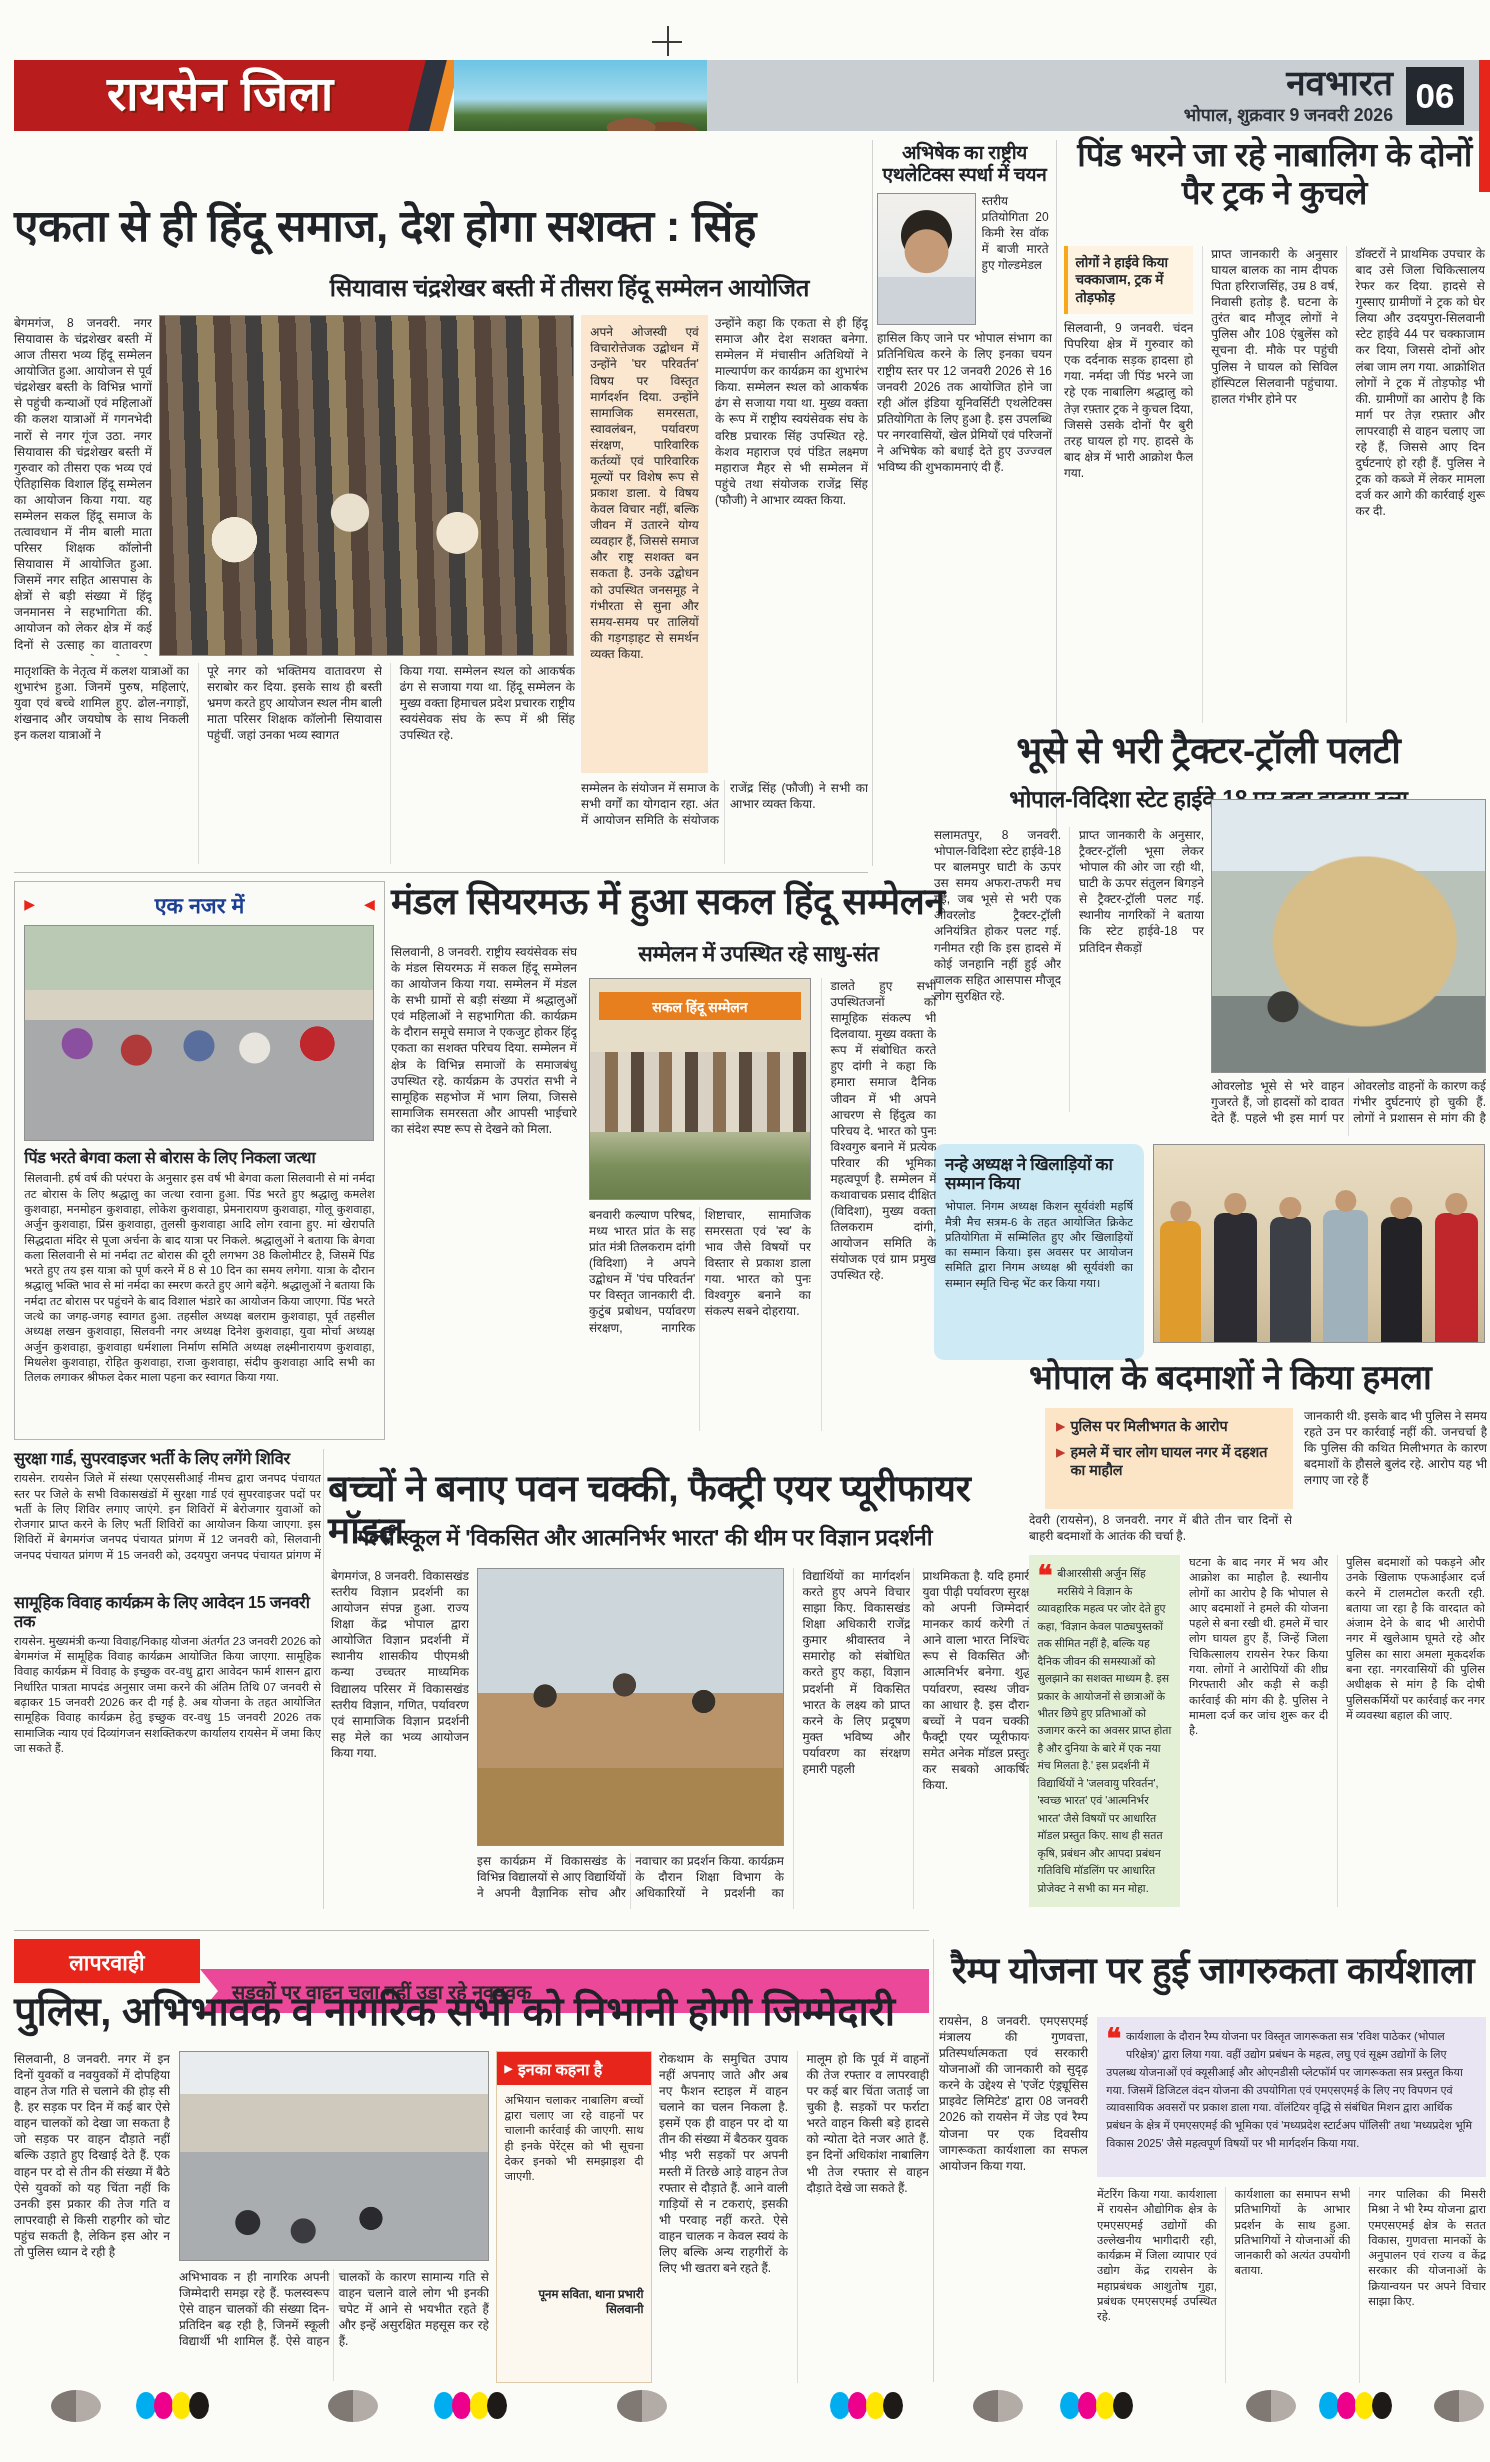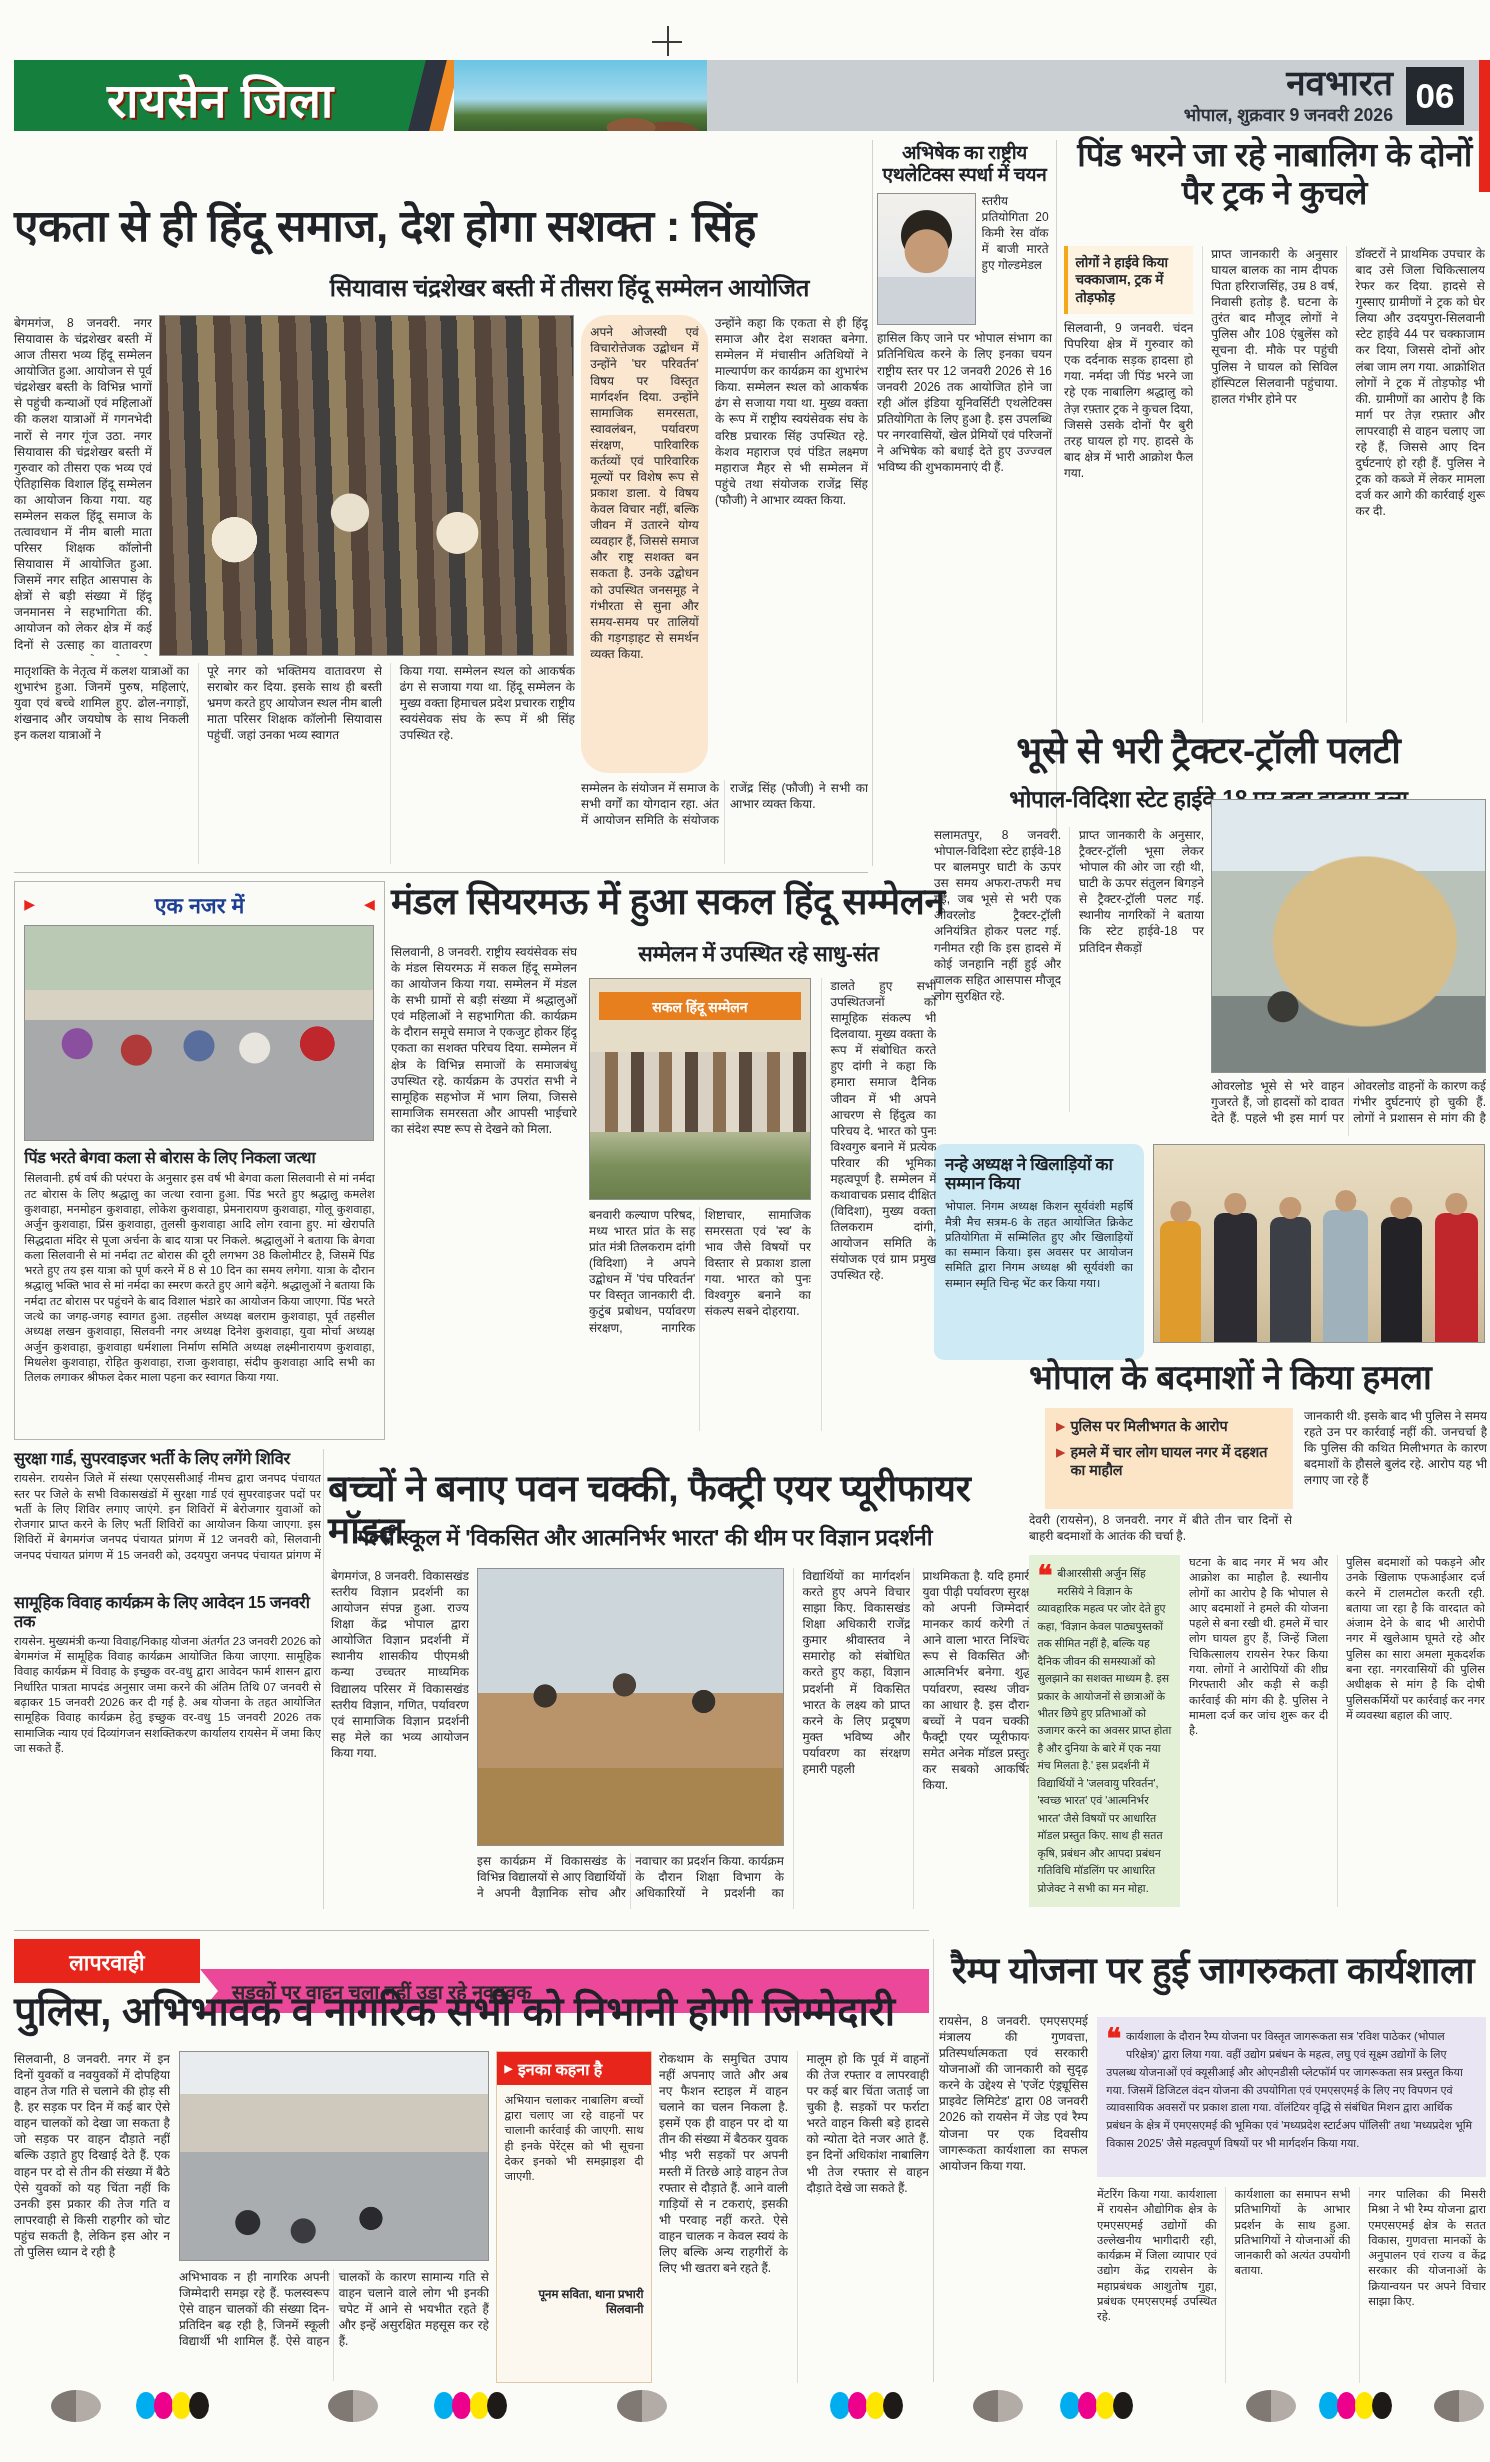--- a/index.html
+++ b/index.html
@@ -9,30 +9,30 @@
   .txt{font-size:12px;line-height:1.34;text-align:justify;overflow:hidden;color:#26292e;}
   .small{font-size:11.4px;}
   .hl{font-weight:bold;color:#1f2227;line-height:1.14;letter-spacing:-0.3px;}
   .center{text-align:center;}
   .photo{border:0.9px solid #8f8f8f;box-sizing:border-box;overflow:hidden;}
   .cols{display:flex;gap:8.4px;}
   .cols > .col + .col{border-left:0.9px solid #dcdcdc;padding-left:8.4px;}
   .vrule{background:#d2d2d2;width:0.9px;}
   .hrule{background:#bdbdbd;height:0.9px;}
   
-  .mast-red{background:#15803d;display:flex;align-items:flex-end;justify-content:center;}
+  .mast-red{background:#b91c1c;display:flex;align-items:flex-start;justify-content:center;}
   .mast-red span{color:#fff;font-weight:bold;font-size:47px;text-shadow:1.9px 1.9px 0 #7e1c09;letter-spacing:0.9px;}
   .hdr-gray{background:#c9ced3;display:flex;align-items:center;justify-content:flex-end;gap:13px;padding-right:15px;box-sizing:border-box;}
   .paper-stack{display:flex;flex-direction:column;align-items:flex-end;}
   .paper-name{font-size:35px;font-weight:bold;color:#22262e;line-height:1;}
   .paper-date{font-size:17.7px;font-weight:bold;color:#2c3038;margin-top:1.9px;}
   .page-box{background:#24282f;color:#fff;font-weight:bold;font-size:35px;width:58px;height:58px;
             display:flex;align-items:center;justify-content:center;}
   
-  .peachbox{background:#fbe7cf;padding:9.3px;box-sizing:border-box;border-radius:27px;}
+  .peachbox{background:#fbe7cf;padding:9.3px;box-sizing:border-box;}
   .bluebox{background:#cdeaf5;padding:11px;box-sizing:border-box;border-radius:10px;}
   .greenbox{background:#e4f0d6;padding:8.4px;box-sizing:border-box;}
   .purplebox{background:#e9e5f3;padding:9.3px;box-sizing:border-box;}
   .bulletbox{background:#fce4c6;padding:9.3px 11.2px;box-sizing:border-box;}
   .bullet-line{font-weight:bold;font-size:14.4px;line-height:1.25;color:#26292e;margin-bottom:7.5px;display:flex;gap:5.6px;}
   .bullet-line .arr{color:#c0392b;font-size:11.2px;margin-top:1.9px;}
   .truckbox{border-left:4.7px solid #f6a81c;background:#fdf3e0;padding:7.5px;font-weight:bold;font-size:13.5px;line-height:1.3;margin-bottom:6.5px;}
   .quote-glyph{float:left;color:#e8251a;font-size:28px;line-height:0.9;margin-right:4.7px;font-weight:bold;}
   
   .glance{border:0.9px solid #b5b5b5;background:#fafaf6;box-sizing:border-box;padding:7.5px 9.3px;}

